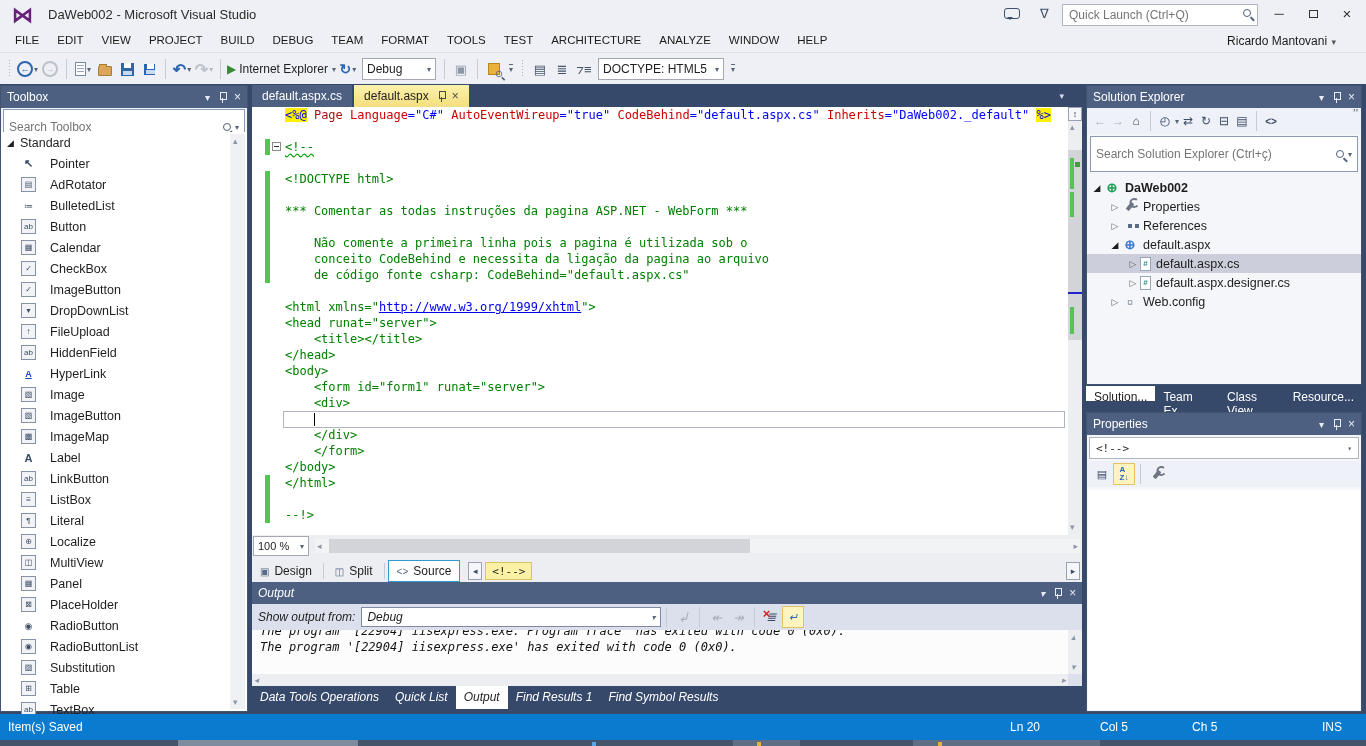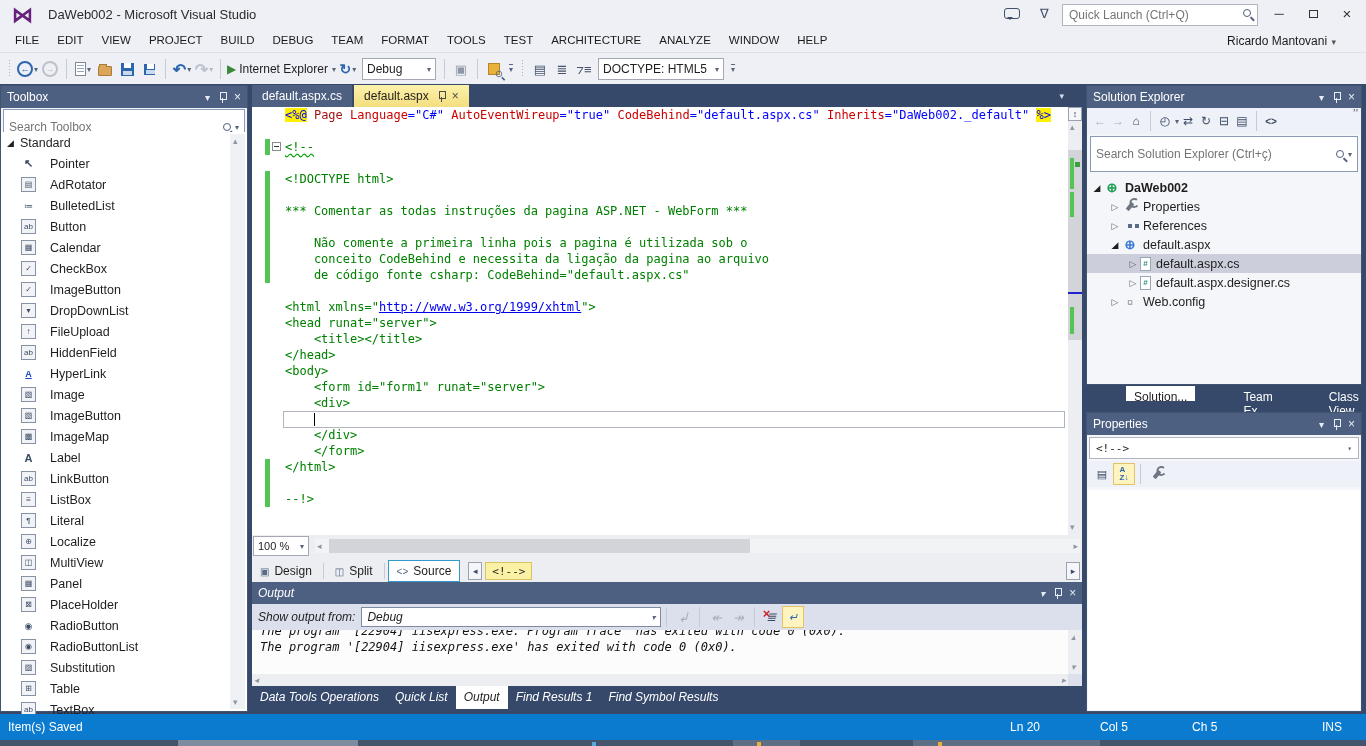--- a/index.html
+++ b/index.html
@@ -173,21 +173,21 @@
   .ti-solution { border:1px solid #8C96A8; background:#fff; width:12px; height:11px; }
   .ti-project { color:#1E9E54; font-weight:bold; font-size:13px; }
   .ti-aspx { color:#3B7BD4; font-weight:bold; font-size:13px; }
   .ti-doc { border:1px solid #9AA7B8; background:#fff; width:11px; height:14px; font-size:8px; color:#2E8F7F; font-weight:bold; display:inline-flex; align-items:center; justify-content:center; }
   .ti-config { color:#8C96A8; }
   .wrench { display:inline-block; position:relative; width:4px; height:9px; background:#6E7684; border-radius:1px; transform:rotate(40deg); }
   .wrench::before { content:""; position:absolute; left:-2px; top:-6px; width:6px; height:6px; border:2px solid #6E7684; border-radius:50%; border-top-color:transparent; transform:rotate(45deg); }
   .refs::before { content:""; display:inline-block; width:4px; height:4px; background:#5A6B88; box-shadow:7px 0 0 #5A6B88; }
 
   .panel-tabs { position:absolute; left:0; top:301px; width:276px; height:23px; display:flex; }
-  .panel-tab { padding:4px 8px 0 8px; font-size:12px; color:#FFFFFF; height:15px;margin-left:40px; }
+  .panel-tab { padding:4px 8px 0 8px; font-size:12px; color:#FFFFFF; height:15px; }
   .panel-tab.active { background:#FFFFFF; color:#1E1E1E; }
 
   .props { position:absolute; left:0; top:327px; width:276px; height:300px; background:#F5F6F9; border:1px solid #41536F; }
   .props-combo { height:22px; margin:2px; background:#fff; border:1px solid #B0B5C0; display:flex; align-items:center; justify-content:space-between; padding:0 6px; font-family:"DejaVu Sans Mono",monospace; font-size:11px; }
   .props-toolbar { height:26px; display:flex; align-items:center; padding-left:4px; background:#EEF1F8; }
   .pic { display:inline-flex; align-items:center; justify-content:center; width:22px; height:22px; font-size:11px; color:#3A4A63; }
   .pic.active { background:#FDF4BF; border:1px solid #E5C365; }
   .pic .az { font-size:8px; font-weight:bold; color:#2D66B0; line-height:8px; }
   .props-body { position:absolute; left:1px; right:1px; top:77px; bottom:1px; background:#FFFFFF; }
 
@@ -477,20 +477,21 @@
       <div class="cl-row"><span class="cg">&lt;html xmlns="</span><span class="clink">http://www.w3.org/1999/xhtml</span><span class="cg">"&gt;</span></div>
       <div class="cl-row"><span class="cg">&lt;head runat="server"&gt;</span></div>
       <div class="cl-row"><span class="cg">    &lt;title&gt;&lt;/title&gt;</span></div>
       <div class="cl-row"><span class="cg">&lt;/head&gt;</span></div>
       <div class="cl-row"><span class="cg">&lt;body&gt;</span></div>
       <div class="cl-row"><span class="cg">    &lt;form id="form1" runat="server"&gt;</span></div>
       <div class="cl-row"><span class="cg">    &lt;div&gt;</span></div>
       <div class="cl-row caret-line"><span>    </span><span class="caret"></span></div>
       <div class="cl-row"><span class="cg">    &lt;/div&gt;</span></div>
       <div class="cl-row"><span class="cg">    &lt;/form&gt;</span></div>
+      <div class="cl-row"><span class="cg">&lt;/body&gt;</span></div>
       <div class="cl-row bar"><span class="cg">&lt;/html&gt;</span></div>
       <div class="cl-row bar"></div>
       <div class="cl-row bar"><span class="cg">--!&gt;</span></div>
       <div class="cl-row"></div>
     </div>
 
   <div class="vscroll">
     <span class="splitter">↕</span>
     <span class="up">▴</span>
     <div class="vthumb"></div>

